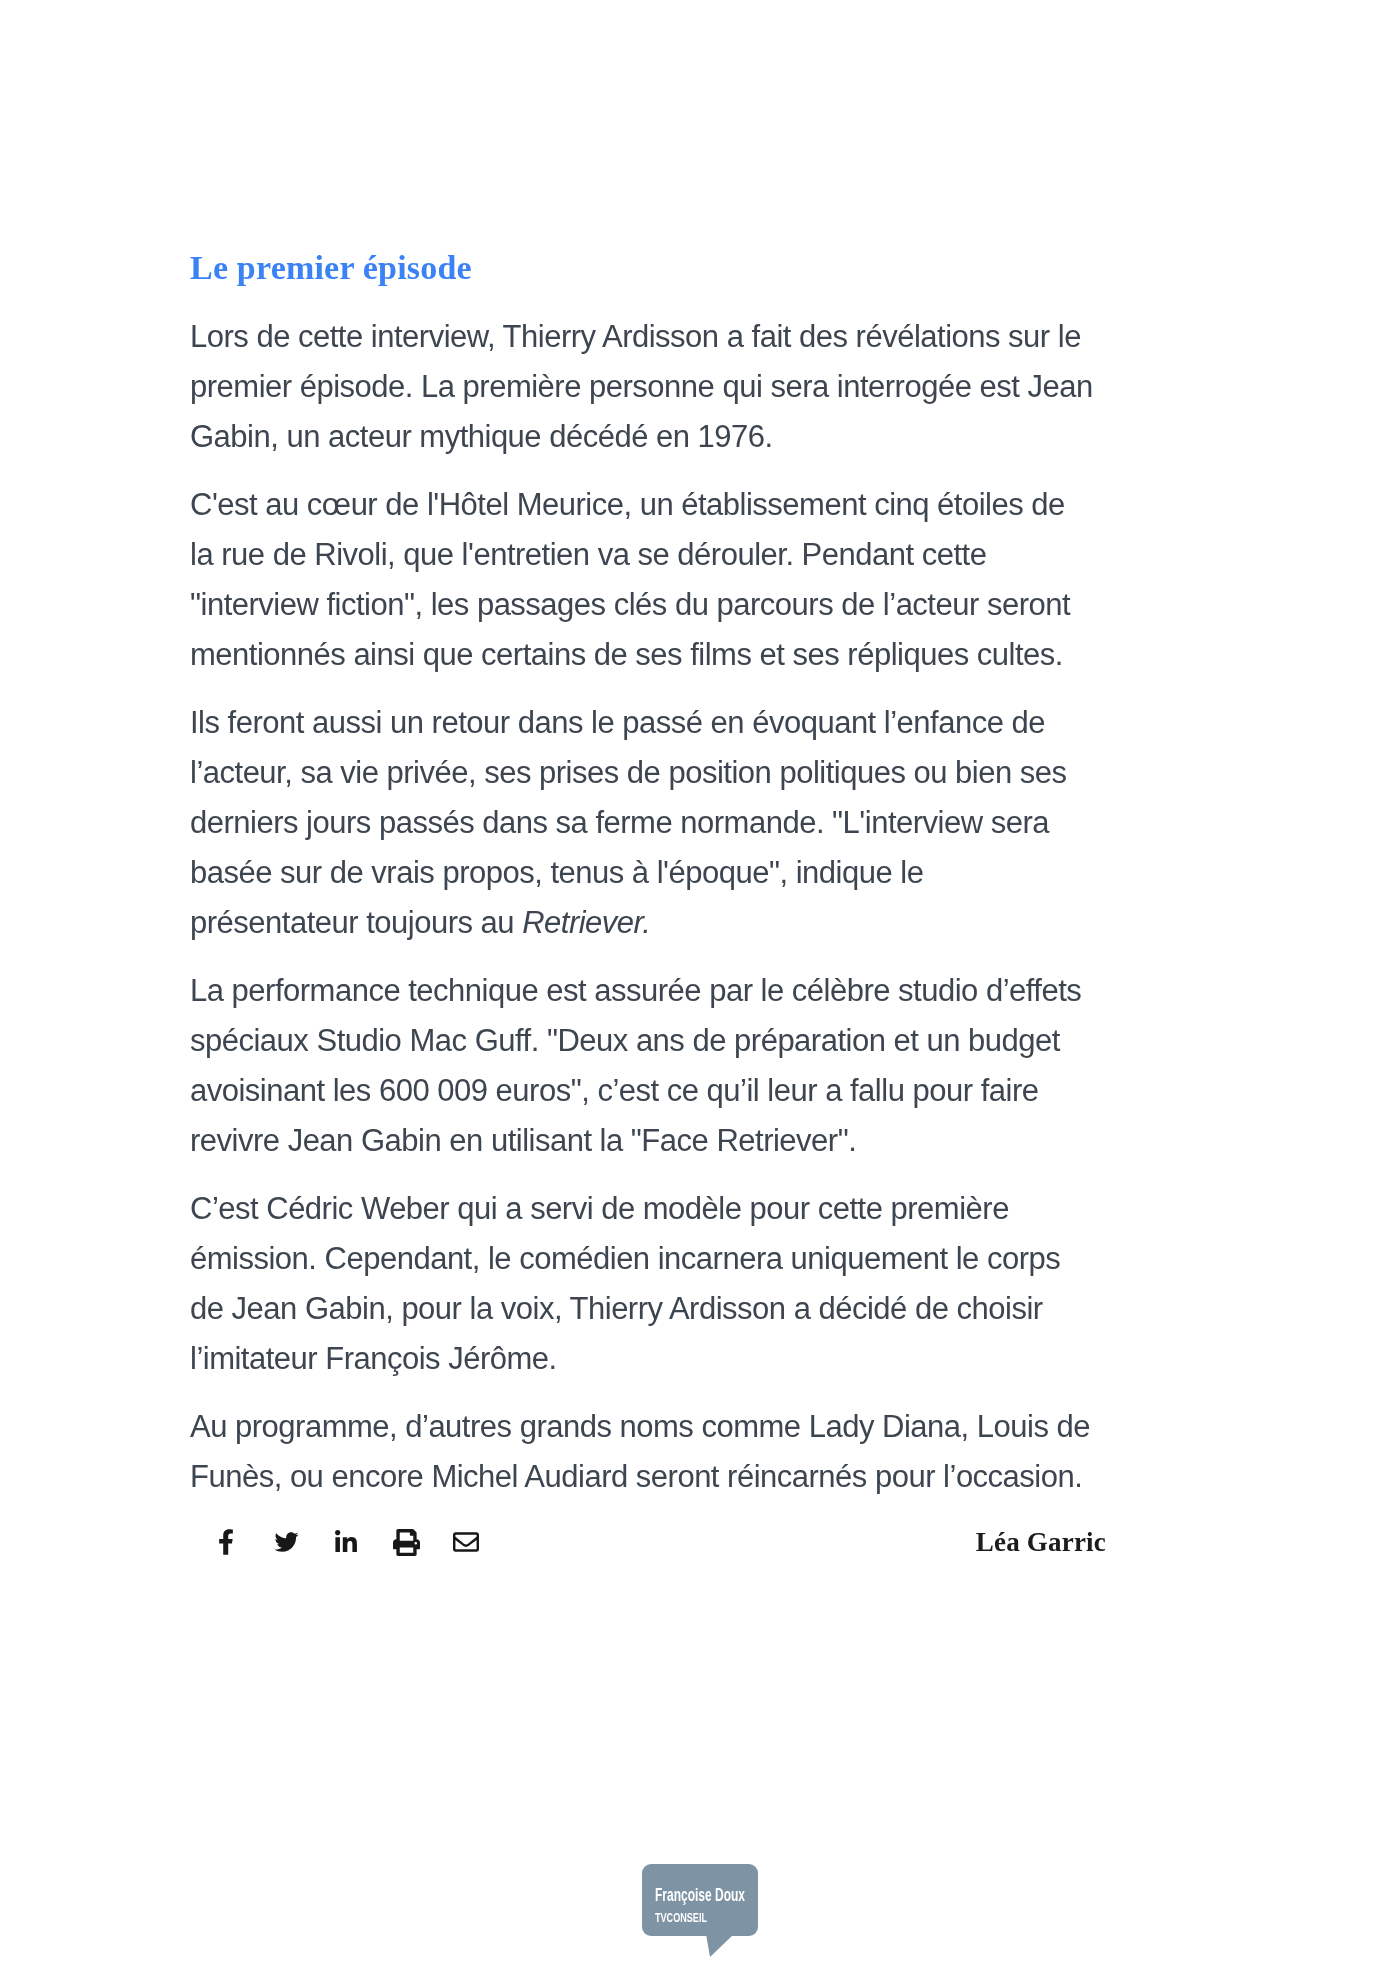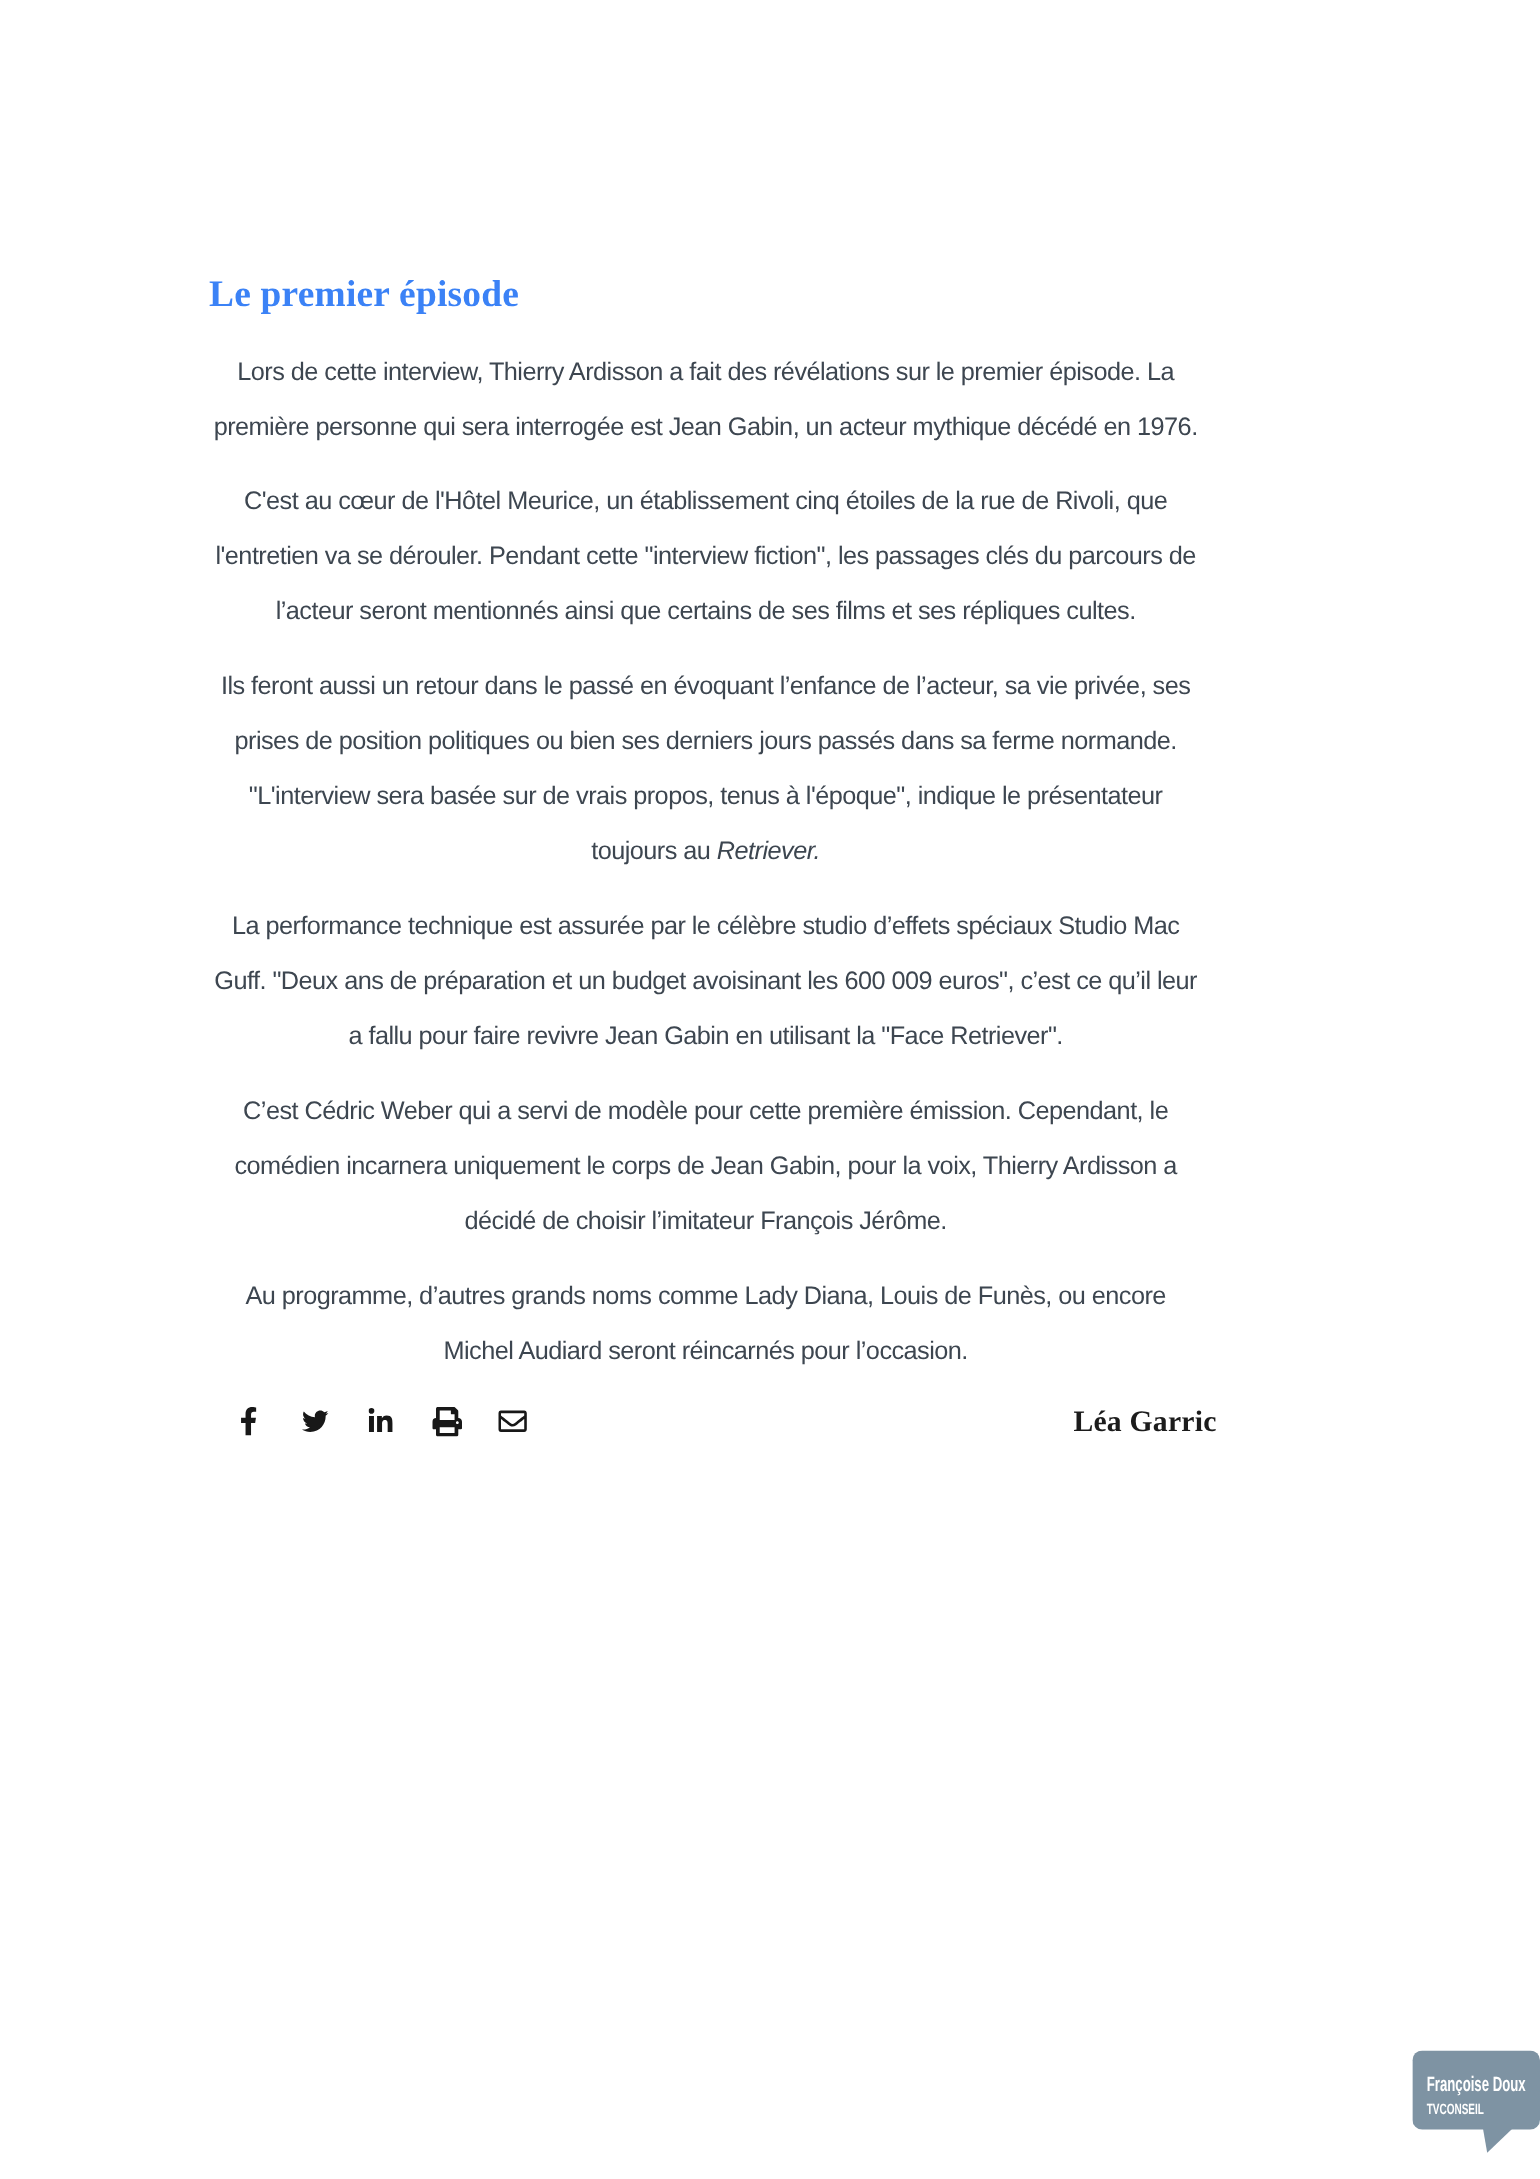--- a/index.html
+++ b/index.html
@@ -22,26 +22,25 @@
     font-family: "Liberation Serif", "DejaVu Serif", serif;
     font-weight: 700;
     font-size: 34px;
     line-height: 44px;
     color: #3b82f6;
     margin: 0 0 22px 0;
     letter-spacing: 0.2px;
   }
   .section-heading.second { margin-top: 14px; }
   .body-par {
-    font-size: 23px;
+    font-size: 31px;
     line-height: 50px;
     color: #3d4650;
     margin: 0 13px 18px 0;
     letter-spacing: -0.5px;
-    text-align: center;
   }
   .body-par em { font-style: italic; }
   .share-row {
     display: flex;
     align-items: center;
     margin-top: 8px;
     padding-left: 22px;
     height: 44px;
     justify-content: flex-end;
   }
@@ -65,21 +64,21 @@
     font-size: 27px;
     color: #1c1c1c;
     letter-spacing: 0.2px;
   }
   .footer-logo-wrap {
     position: absolute;
     left: 0;
     right: 0;
     bottom: 22px;
     display: flex;
-    justify-content: flex-end;
+    justify-content: center;
   }
   .footer-logo-wrap svg text {
     font-family: "Liberation Sans", sans-serif;
     font-weight: 700;
   }
 </style>
 </head>
 <body>
 
 <div class="content">

